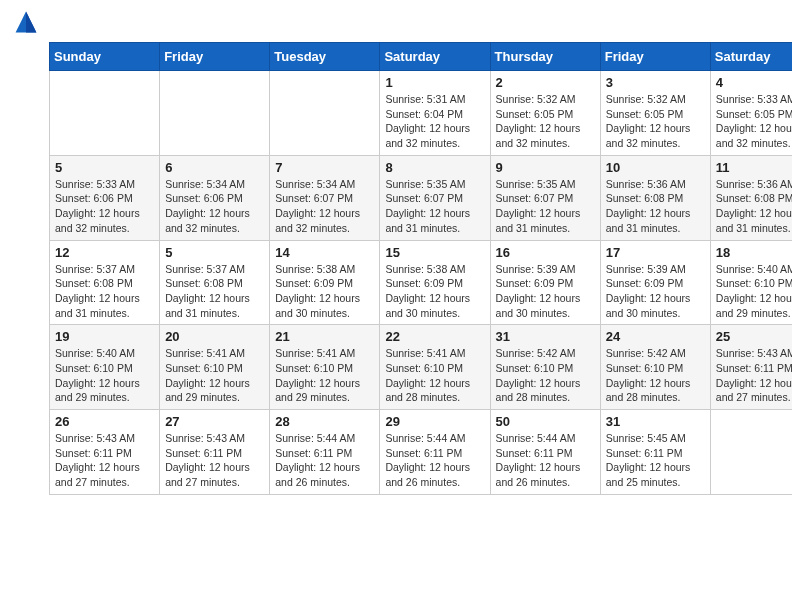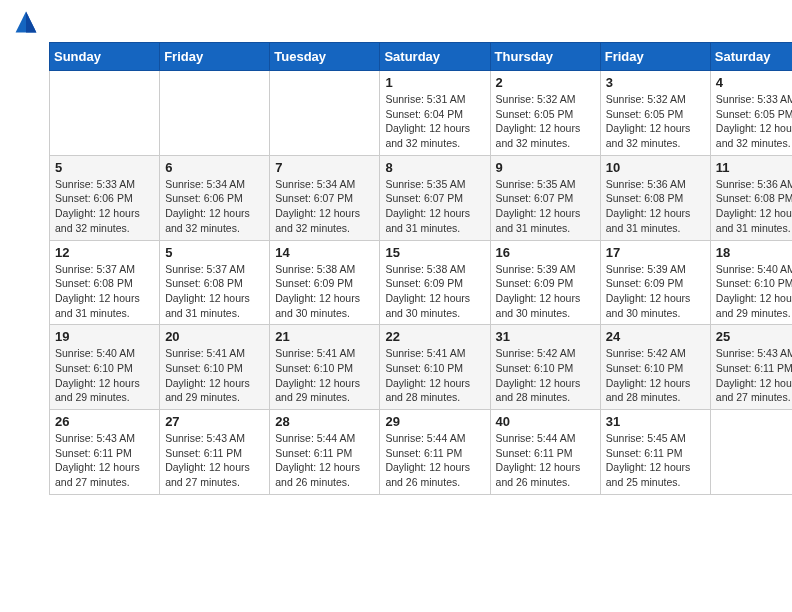--- a/index.html
+++ b/index.html
@@ -300,21 +300,21 @@
           Sunrise: 5:44 AM<br>Sunset: 6:11 PM<br>Daylight: 12 hours and 26 minutes.
         </div>
       </td>
         <td>
         <div class="day-number">29</div>
         <div class="day-info">
           Sunrise: 5:44 AM<br>Sunset: 6:11 PM<br>Daylight: 12 hours and 26 minutes.
         </div>
       </td>
         <td>
-        <div class="day-number">40</div>
+        <div class="day-number">50</div>
         <div class="day-info">
           Sunrise: 5:44 AM<br>Sunset: 6:11 PM<br>Daylight: 12 hours and 26 minutes.
         </div>
       </td>
         <td>
         <div class="day-number">31</div>
         <div class="day-info">
           Sunrise: 5:45 AM<br>Sunset: 6:11 PM<br>Daylight: 12 hours and 25 minutes.
         </div>
       </td>

